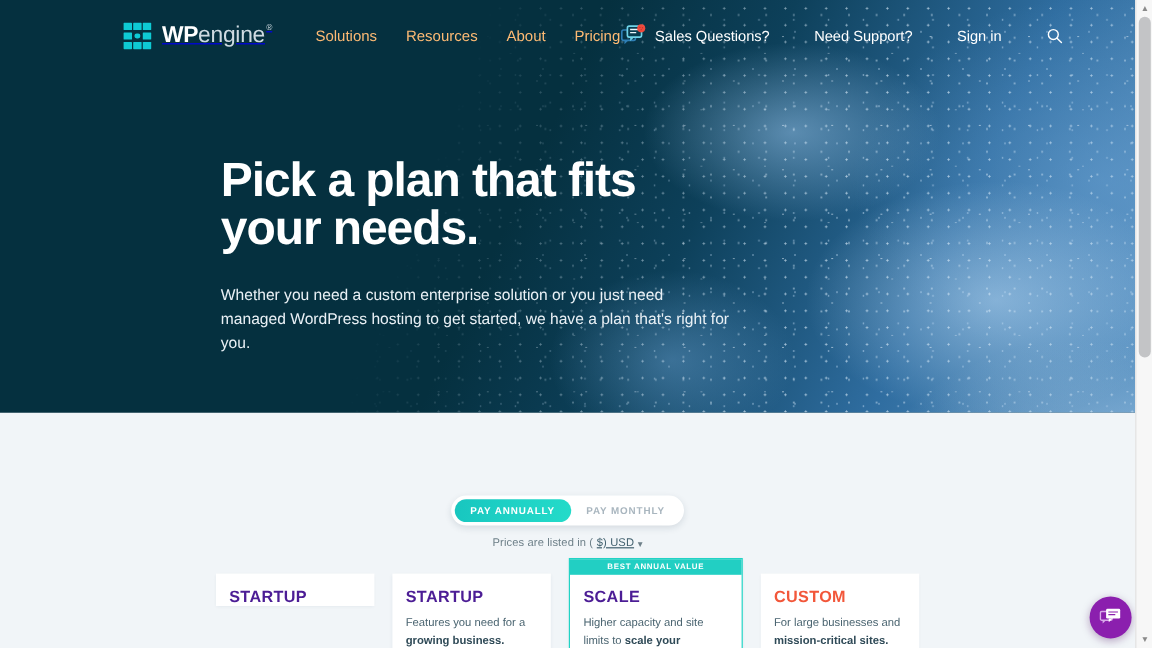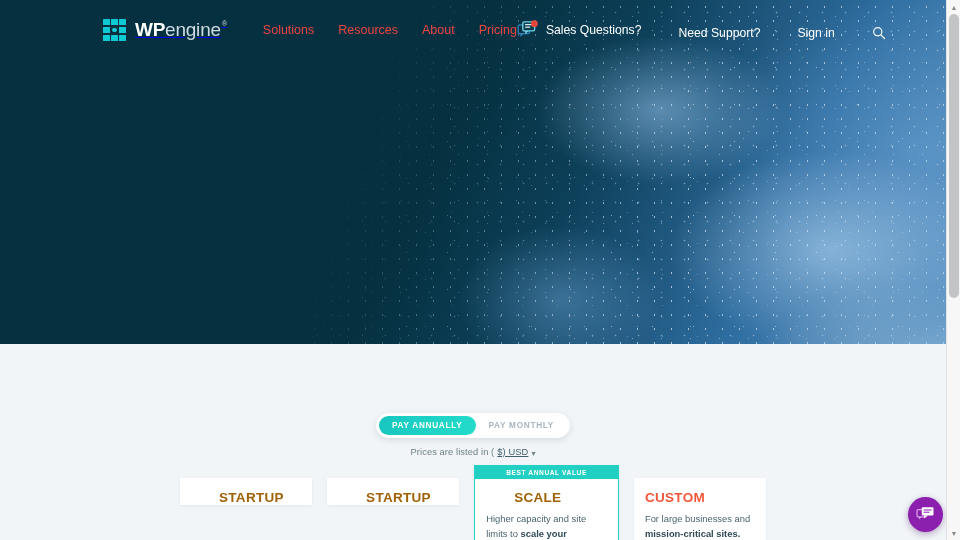--- a/index.html
+++ b/index.html
@@ -68,25 +68,25 @@
   .logo-mark i.c::after {
     content: ""; position: absolute; inset: 1.3px; background: #0ecad4; border-radius: 50%;
   }
   .logo-text { display: flex; align-items: center; letter-spacing: -.2px; }
   .logo-wp { color: #fff; font-weight: 700; font-size: 19px; letter-spacing: -.3px; }
   .logo-engine { color: #cfdbe2; font-weight: 300; font-size: 19px; letter-spacing: -.2px; }
   .logo-reg { color: #cfdbe2; font-size: 7px; position: relative; top: -7px; margin-left: 1px; }
 
   .nav-left { display: flex; align-items: center; gap: 24px; margin-left: 36px; }
   .nav-left a {
-    color: #ef4444; font-size: 12.5px; text-decoration: none; white-space: nowrap;
+    color: #fdba74; font-size: 12.5px; text-decoration: none; white-space: nowrap;
   }
   .nav-right {
     margin-left: auto; margin-right: 92px;
-    display: flex; align-items: flex-end; gap: 37px;
+    display: flex; align-items: center; gap: 37px;
   }
   .nav-right a {
     color: #ffffff; font-size: 12.2px; text-decoration: none; white-space: nowrap;
   }
   .sales-group { display: flex; align-items: center; gap: 7px; }
   .sales-icon { position: relative; width: 22px; height: 20px; flex: none; }
   .search-btn { width: 14px; height: 14px; display: block; }
 
   
   .hero-copy { position: relative; z-index: 4; margin-left: 184px; margin-top: 70px; }
@@ -140,21 +140,21 @@
   .ribbon {
     height: 13px; background: #22cfc3; color: #ffffff;
     font-size: 6.6px; font-weight: 700; letter-spacing: .6px;
     display: flex; align-items: center; justify-content: center;
   }
   .card-body { padding: 12px 11px 0 11px; }
   .card.featured .card-body { padding-top: 11px; }
   .card-title {
     font-size: 13.5px; font-weight: 700; letter-spacing: .3px; line-height: 15px;
   }
-  .card-title.teal { color: #a16207; margin-left: 28px; }
+  .card-title.teal { color: #4c1d95; }
   .card-title.orange { color: #f2573a; }
   .card-desc {
     margin-top: 7px; font-size: 9.4px; line-height: 14.5px; color: #4a6470;
   }
   .card-desc b { font-weight: 700; color: #2f4a57; }
 
   
   .chat-widget {
     position: absolute; left: 908px; top: 497px; width: 35px; height: 35px;
     border-radius: 50%; background: #8b1fae;
@@ -240,20 +240,24 @@
           <a href="#">Sign in</a>
           <a href="#" class="search-btn">
             <svg viewBox="0 0 16 16" width="14" height="14" aria-hidden="true">
               <circle cx="6.6" cy="6.6" r="4.7" fill="none" stroke="#ffffff" stroke-width="1.35"></circle>
               <line x1="10.1" y1="10.1" x2="14.3" y2="14.3" stroke="#ffffff" stroke-width="1.35" stroke-linecap="round"></line>
             </svg>
           </a>
         </div>
       </nav>
 
+      <div class="hero-copy">
+        <h1 class="hero-title">Pick a plan that fits your needs.</h1>
+        <p class="hero-sub">Whether you need a custom enterprise solution or you just need managed WordPress hosting to get started, we have a plan that's right for you.</p>
+      </div>
     </section>
 
     <section class="pricing">
       <div class="toggle-area">
         <div class="toggle">
           <span class="seg active">PAY ANNUALLY</span>
           <span class="seg inactive">PAY MONTHLY</span>
         </div>
         <div class="price-note">
           <span>Prices are listed in (</span>
@@ -267,20 +271,24 @@
 
       <div class="card">
         <div class="card-body">
           <div class="card-title teal">STARTUP</div>
         </div>
       </div>
 
       <div class="card">
         <div class="card-body">
           <div class="card-title teal">STARTUP</div>
+          <div class="card-desc">
+            <span>Features you need for a </span><b>growing</b>
+            <b>business.</b>
+          </div>
         </div>
       </div>
 
       <div class="card featured">
         <div class="ribbon">BEST ANNUAL VALUE</div>
         <div class="card-body">
           <div class="card-title teal">SCALE</div>
           <div class="card-desc">
             <span>Higher capacity and site limits to</span>
             <b>scale your experiences.</b>

